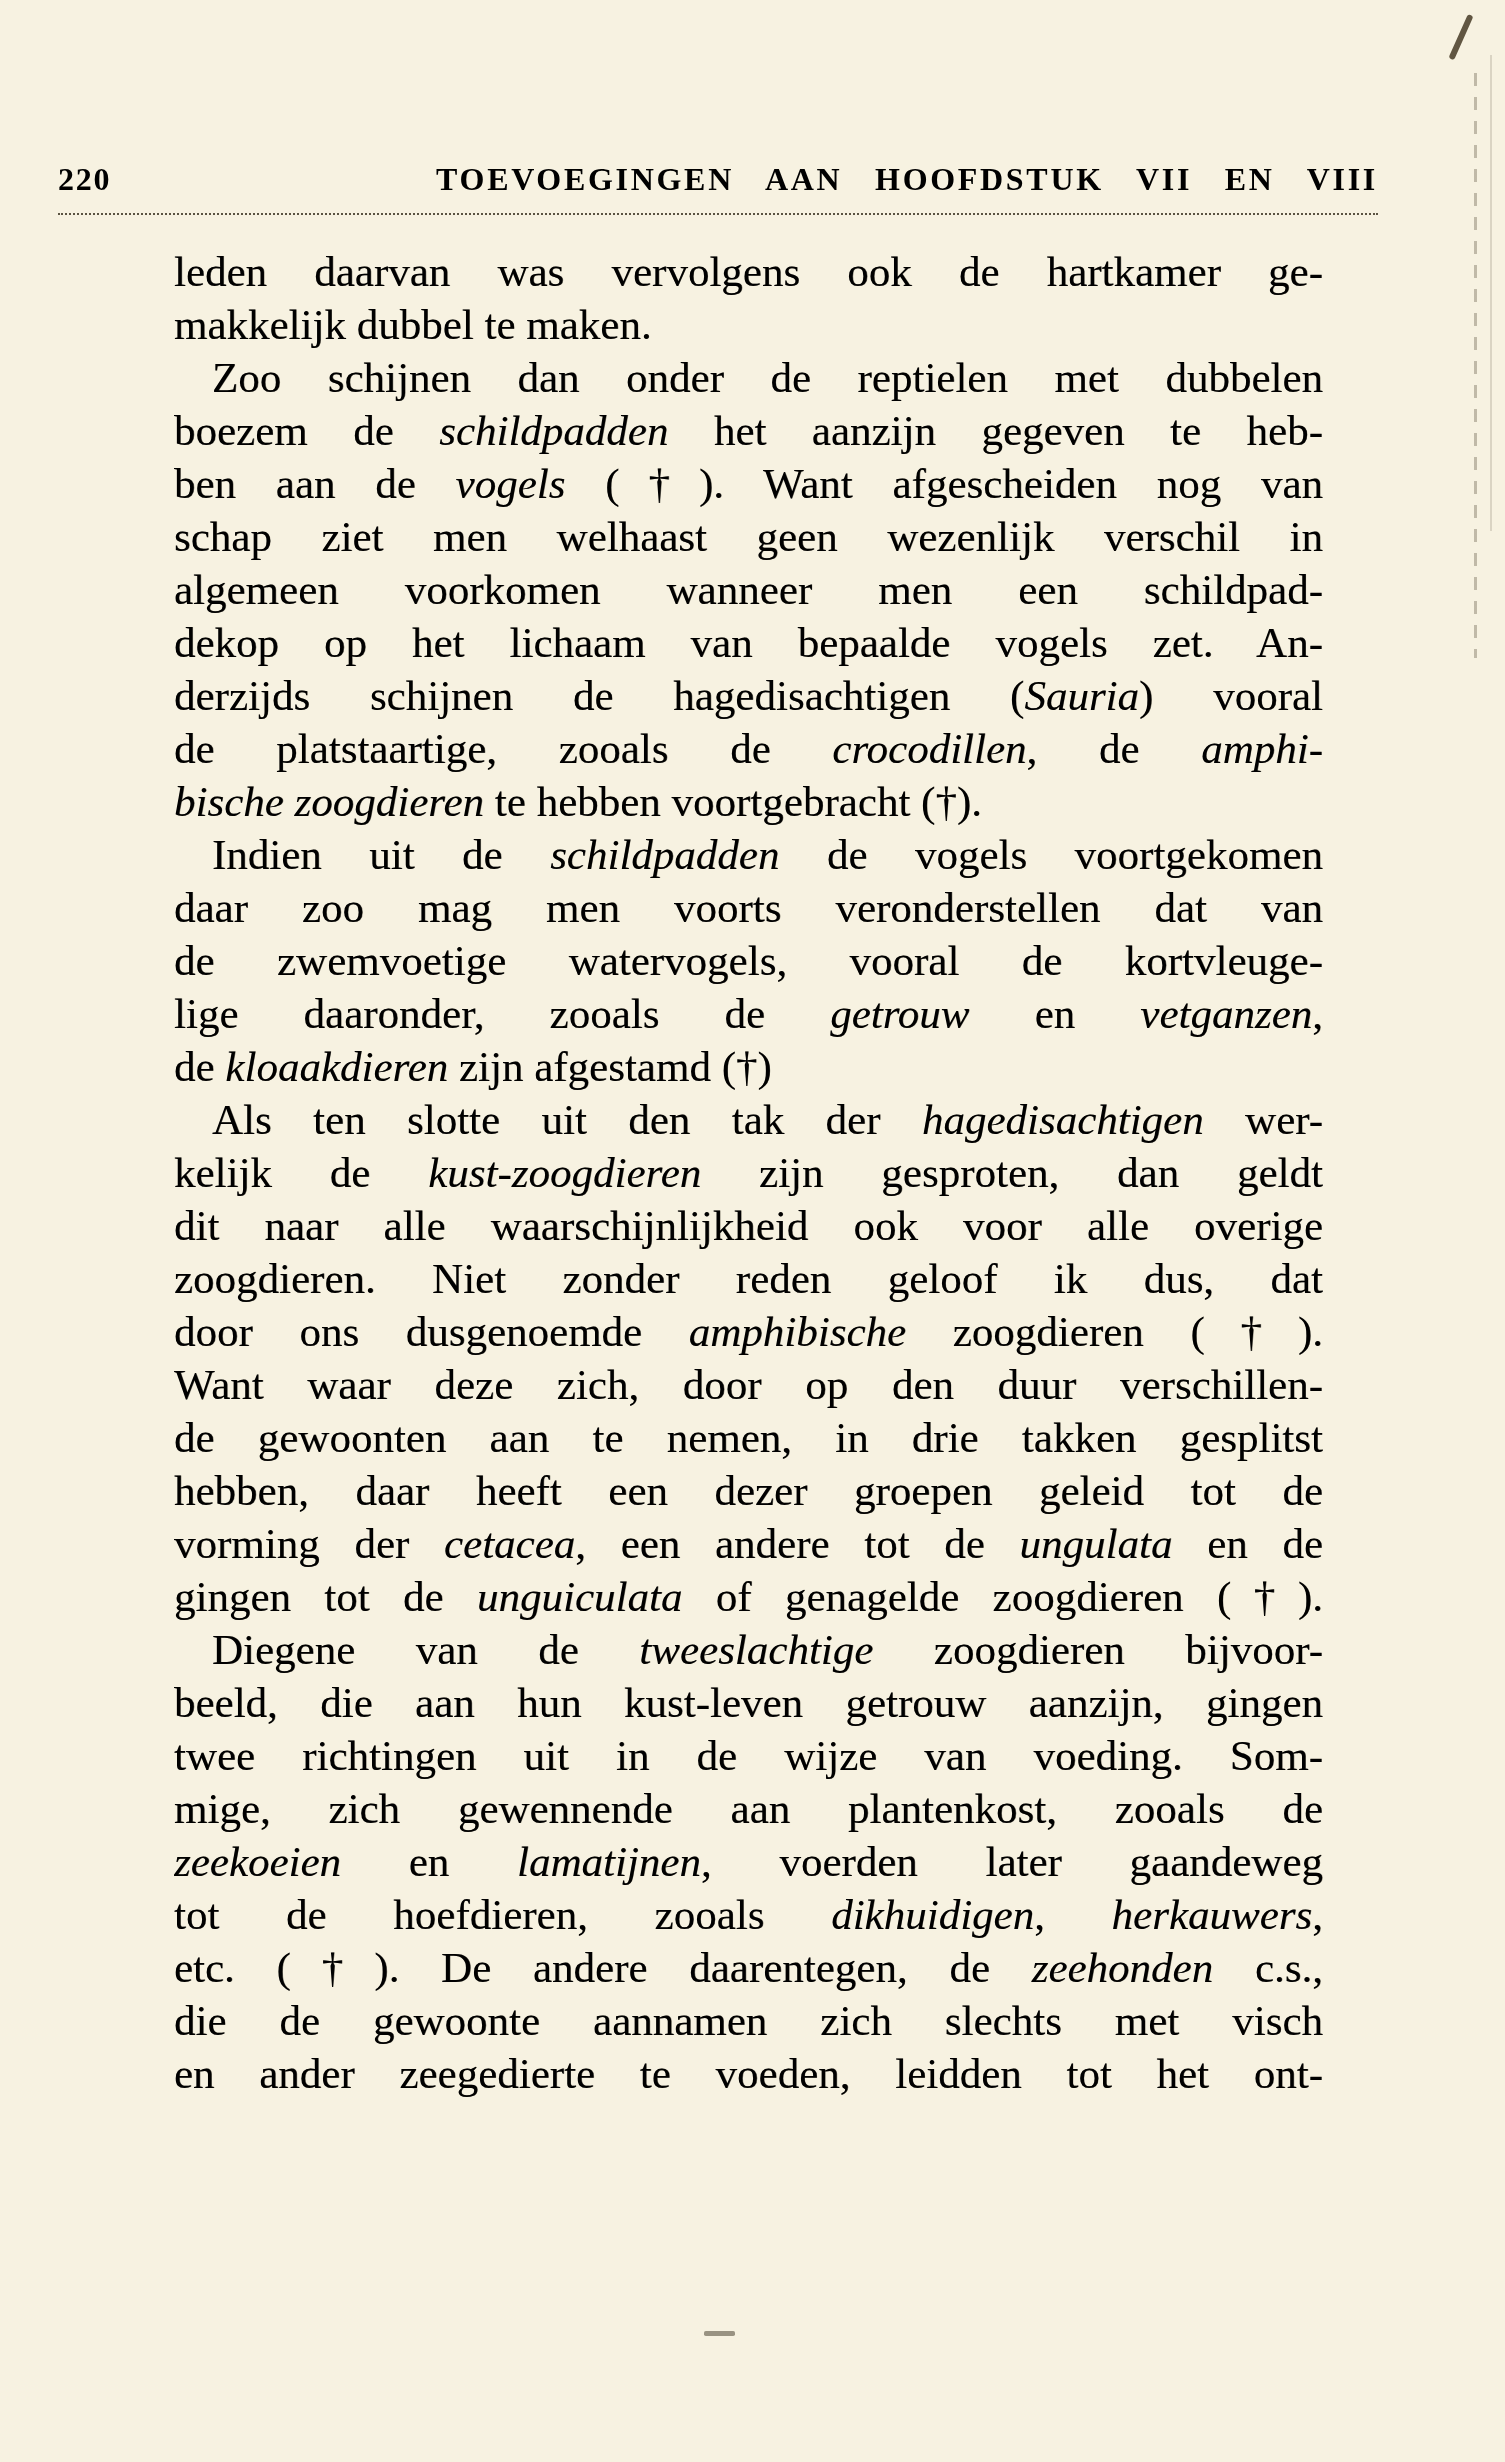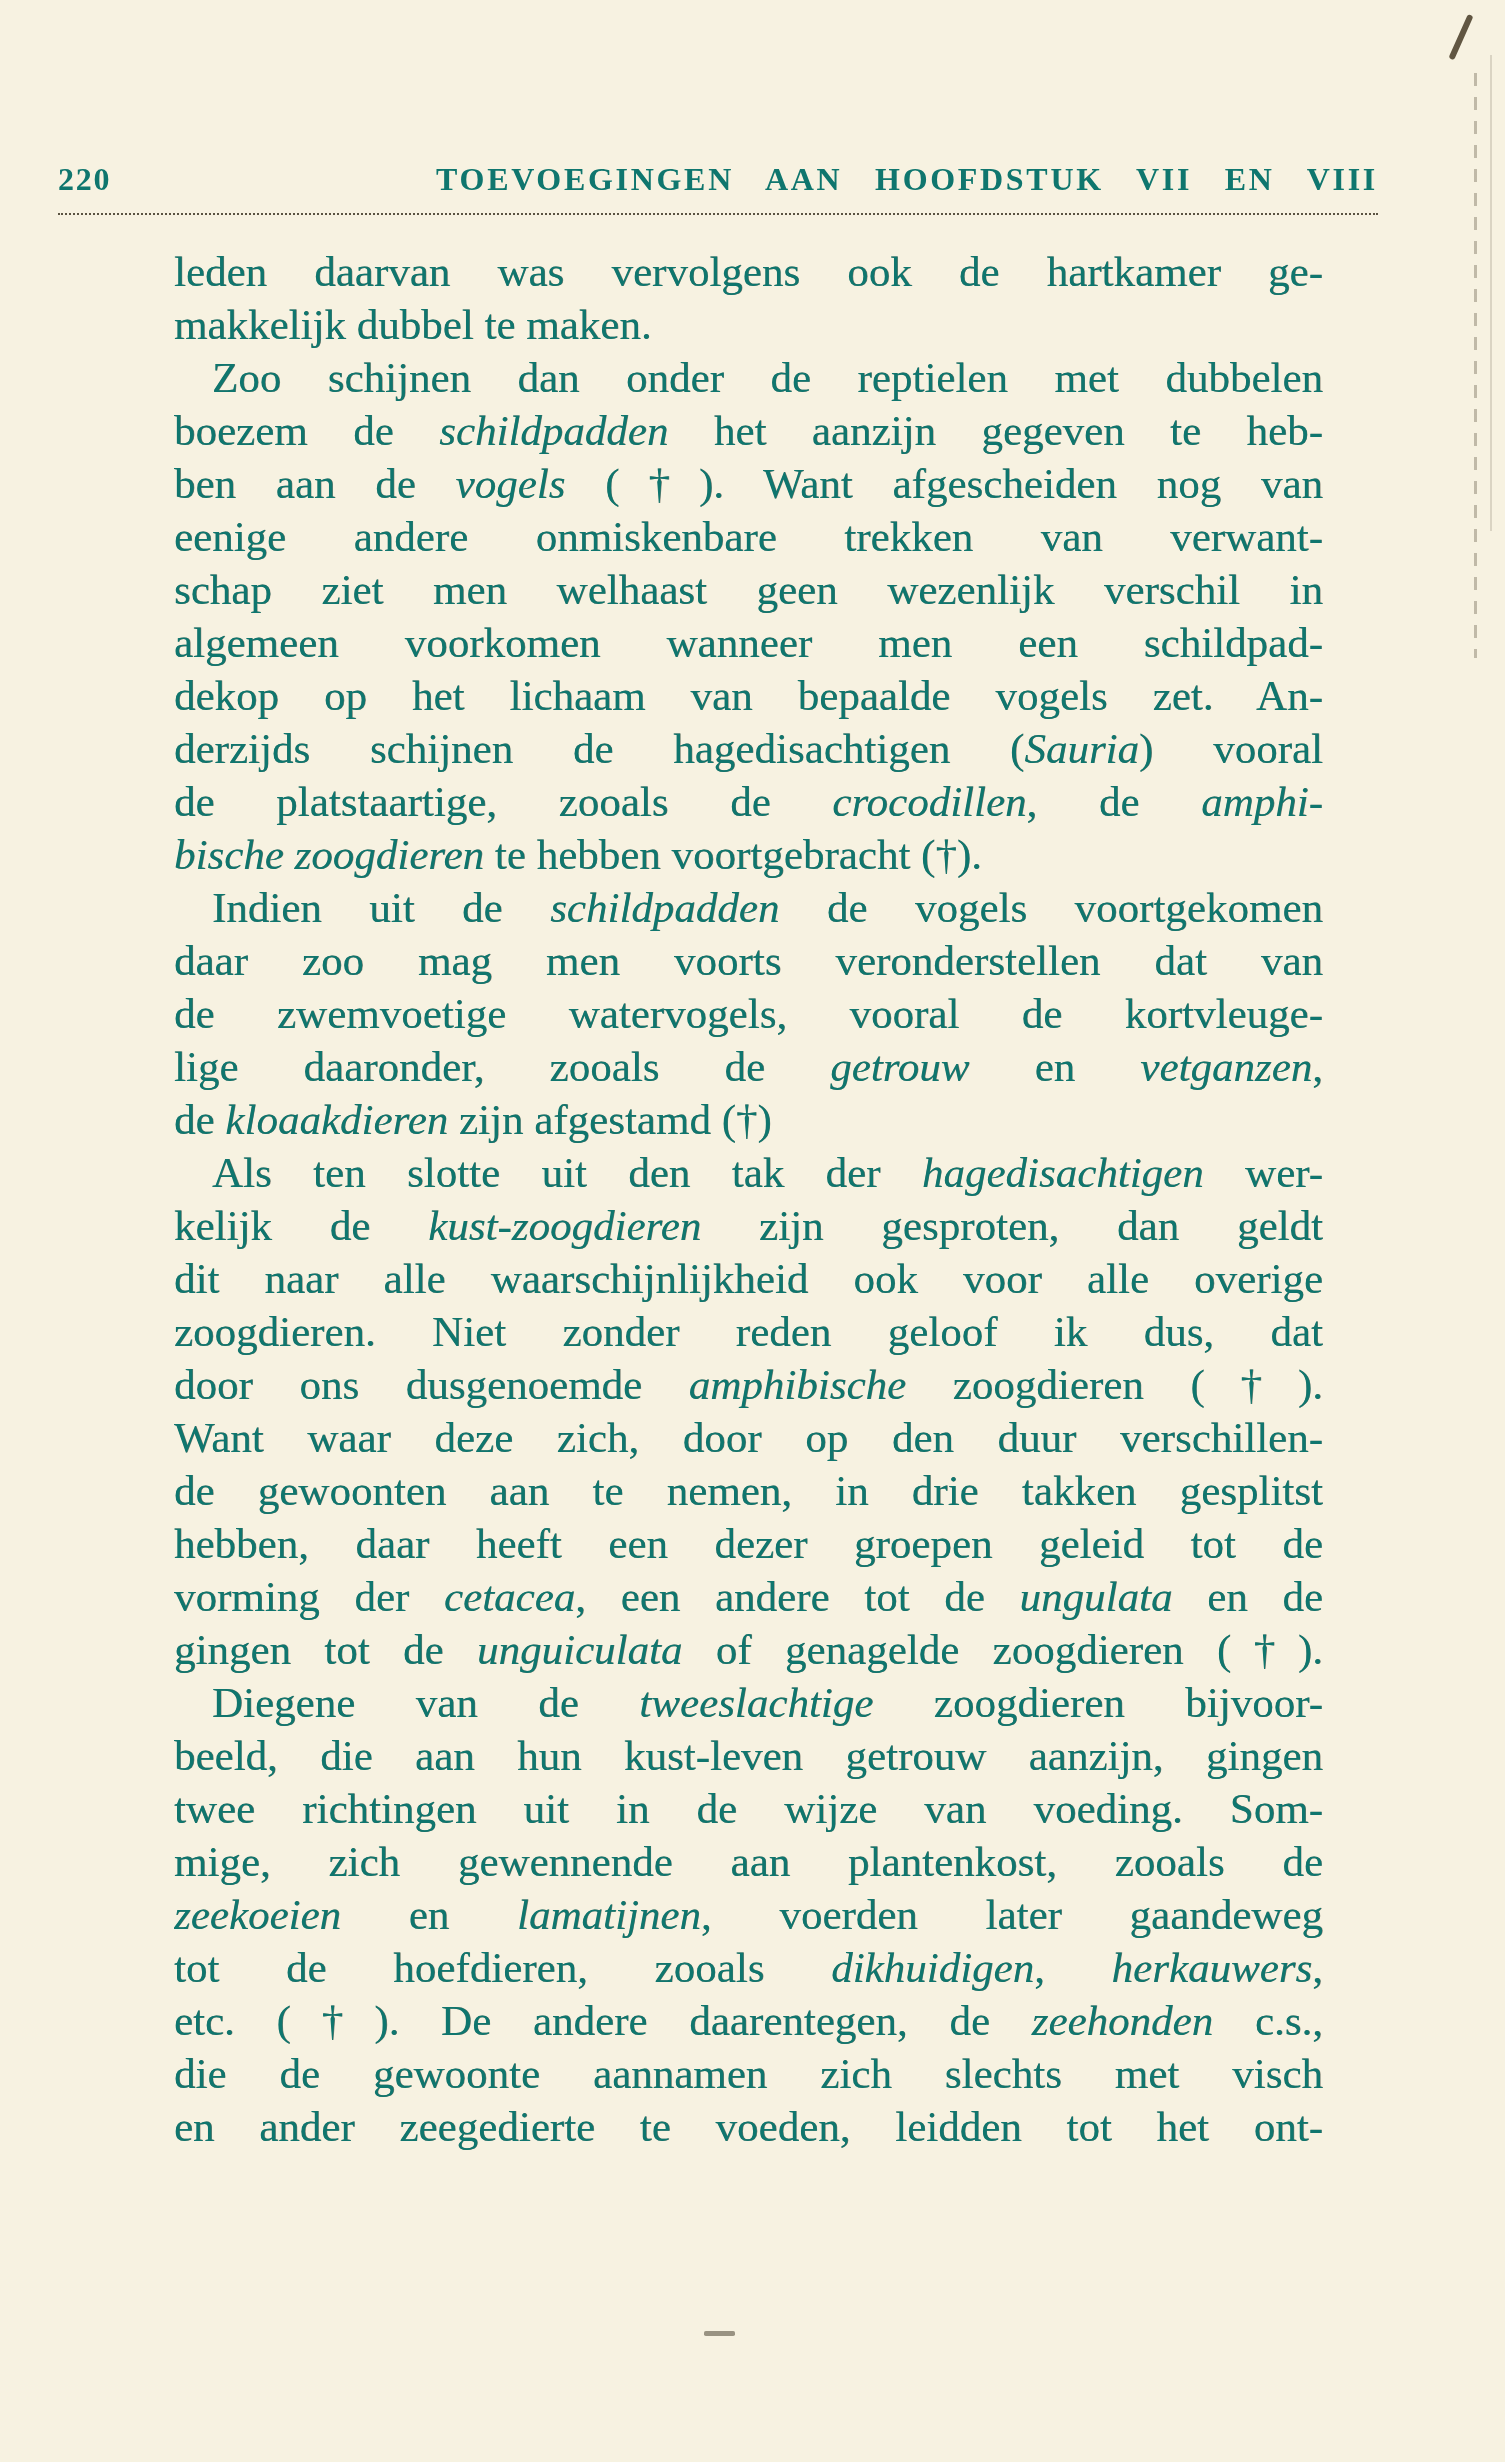--- a/index.html
+++ b/index.html
@@ -6,21 +6,21 @@
     margin: 0;
     padding: 0;
     background: #8d8678;
   }
   .page {
     position: relative;
     width: 1506px;
     height: 2462px;
     background: #f7f2e1;
     font-family: "Liberation Serif", "DejaVu Serif", serif;
-    color: #0f766e;
+    color: #000000;
     overflow: hidden;
   }
   
   .header {
     position: absolute;
     left: 58px;
     top: 161px;
     width: 1320px;
     display: flex;
     justify-content: space-between;
@@ -102,21 +102,20 @@
     <span class="pagenum">220</span>
     <span class="title">TOEVOEGINGEN AAN HOOFDSTUK VII EN VIII</span>
   </div>
 
   <div class="body-text">
       <div class="line"><span class="rm">leden daarvan was vervolgens ook de hartkamer ge-</span></div>
       <div class="line no-just"><span class="rm">makkelijk dubbel te maken.</span></div>
       <div class="line indent"><span class="rm">Zoo schijnen dan onder de reptielen met dubbelen</span></div>
       <div class="line"><span class="rm">boezem de </span><span class="it">schildpadden</span><span class="rm"> het aanzijn gegeven te heb-</span></div>
       <div class="line"><span class="rm">ben aan de </span><span class="it">vogels</span><span class="rm"> (†). Want afgescheiden nog van</span></div>
-      <div class="line"><span class="rm">eenige andere onmiskenbare trekken van verwant-</span></div>
       <div class="line"><span class="rm">schap ziet men welhaast geen wezenlijk verschil in</span></div>
       <div class="line"><span class="rm">algemeen voorkomen wanneer men een schildpad-</span></div>
       <div class="line"><span class="rm">dekop op het lichaam van bepaalde vogels zet. An-</span></div>
       <div class="line"><span class="rm">derzijds schijnen de hagedisachtigen (</span><span class="it">Sauria</span><span class="rm">) vooral</span></div>
       <div class="line"><span class="rm">de platstaartige, zooals de </span><span class="it">crocodillen</span><span class="rm">, de </span><span class="it">amphi-</span></div>
       <div class="line no-just"><span class="it">bische zoogdieren</span><span class="rm"> te hebben voortgebracht (†).</span></div>
       <div class="line indent"><span class="rm">Indien uit de </span><span class="it">schildpadden</span><span class="rm"> de vogels voortgekomen</span></div>
       <div class="line"><span class="rm">daar zoo mag men voorts veronderstellen dat van</span></div>
       <div class="line"><span class="rm">de zwemvoetige watervogels, vooral de kortvleuge-</span></div>
       <div class="line"><span class="rm">lige daaronder, zooals de </span><span class="it">getrouw</span><span class="rm"> en </span><span class="it">vetganzen</span><span class="rm">,</span></div>

